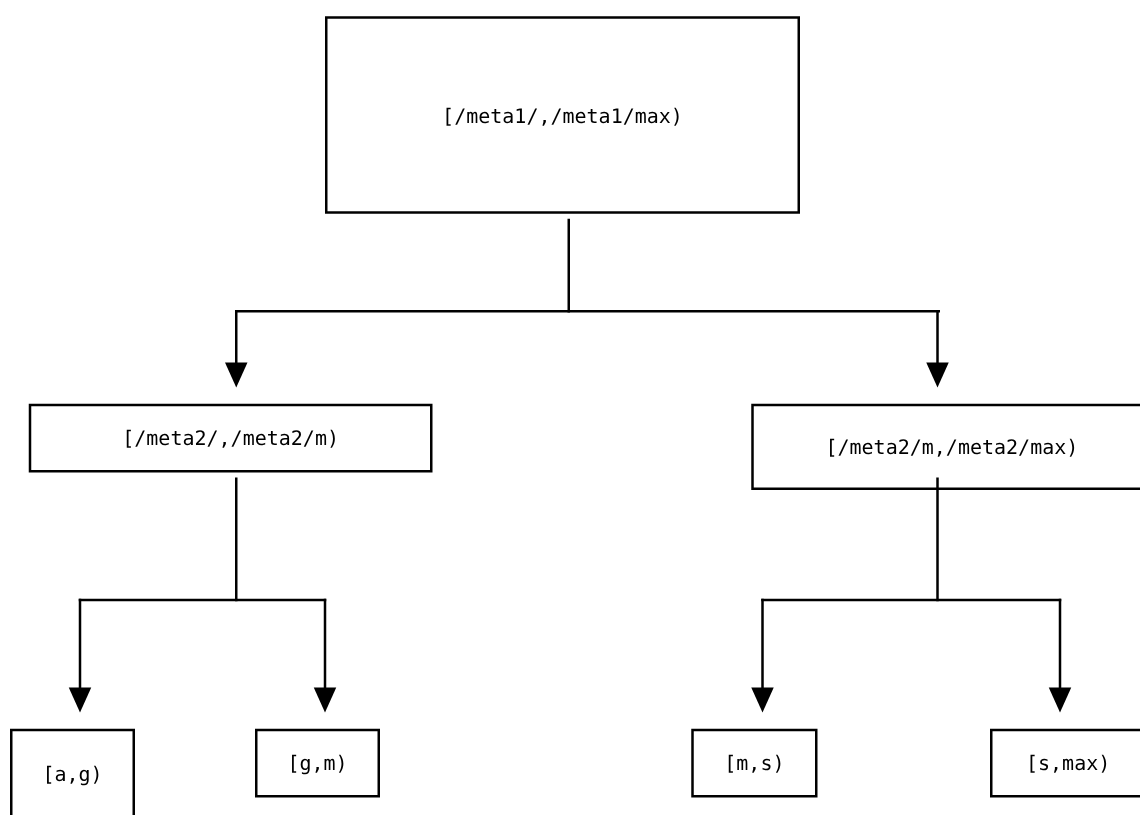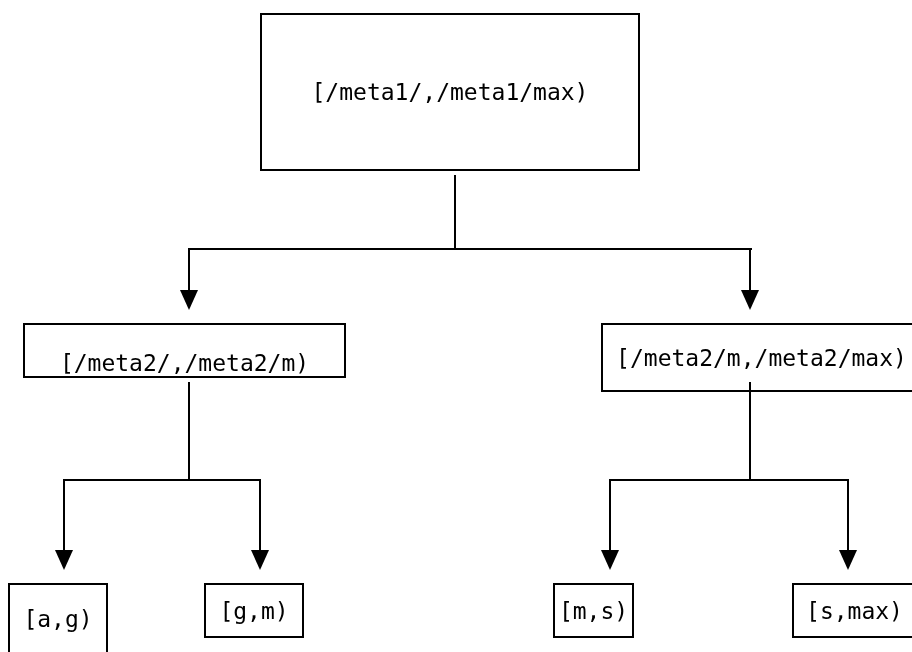--- a/index.html
+++ b/index.html
@@ -16,21 +16,21 @@
     overflow: hidden;
   }
   .node {
     position: absolute;
     box-sizing: border-box;
     border: 2px solid #000000;
     background: #ffffff;
     display: flex;
     align-items: center;
     justify-content: center;
-    font-size: 23px;
+    font-size: 16px;
     color: #000000;
     white-space: nowrap;
   }
   .vline, .hline {
     position: absolute;
     background: #000000;
   }
   .vline { width: 2px; }
   .hline { height: 2px; }
   .arrowhead {
@@ -44,37 +44,37 @@
 </style>
 </head>
 <body>
 
 <div class="canvas">
 
   <div class="node" style="left:260px; top:13px; width:380px; height:158px;">
     <span>[/meta1/,/meta1/max)</span>
   </div>
 
-  <div class="node" style="left:23px; top:323px; width:323px; height:55px;align-items:flex-end;">
+  <div class="node" style="left:23px; top:323px; width:323px; height:55px;">
     <span>[/meta2/,/meta2/m)</span>
   </div>
 
   <div class="node" style="left:583px; top:323px; width:321px; height:69px;margin-left:18px;">
     <span>[/meta2/m,/meta2/max)</span>
   </div>
 
   <div class="node" style="left:8px; top:583px; width:100px; height:72px;">
     <span>[a,g)</span>
   </div>
 
   <div class="node" style="left:204px; top:583px; width:100px; height:55px;align-items:center;">
     <span>[g,m)</span>
   </div>
 
-  <div class="node" style="left:553px; top:583px; width:81px; height:55px;">
+  <div class="node" style="left:553px; top:583px; width:101px; height:55px;">
     <span>[m,s)</span>
   </div>
 
   <div class="node" style="left:778px; top:583px; width:125px; height:55px;margin-left:14px;">
     <span>[s,max)</span>
   </div>
 
   <div class="vline" style="left:454px; top:175px; height:75px;"></div>
   <div class="hline" style="left:188px; top:248px; width:564px;"></div>
   <div class="vline" style="left:188px; top:248px; height:44px;"></div>

